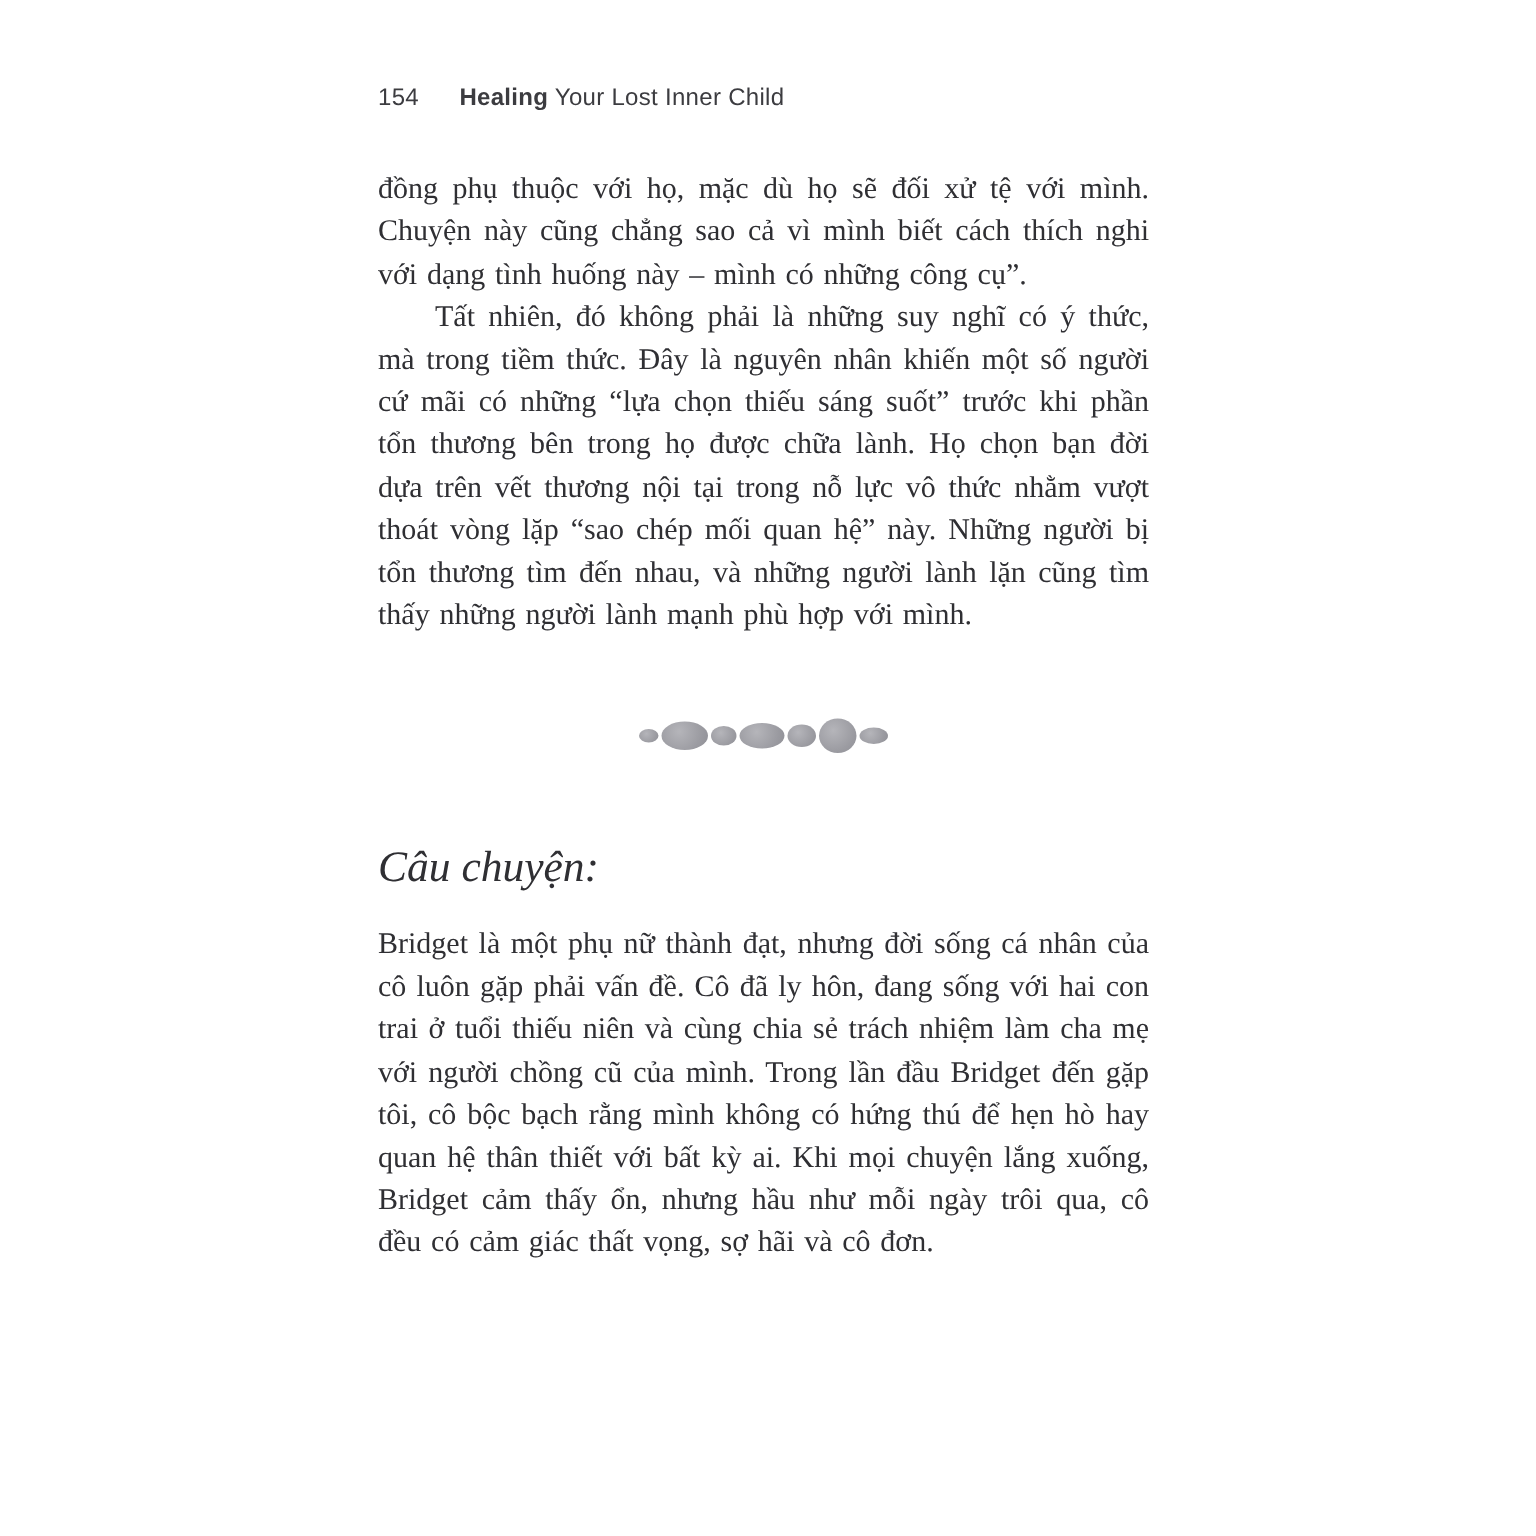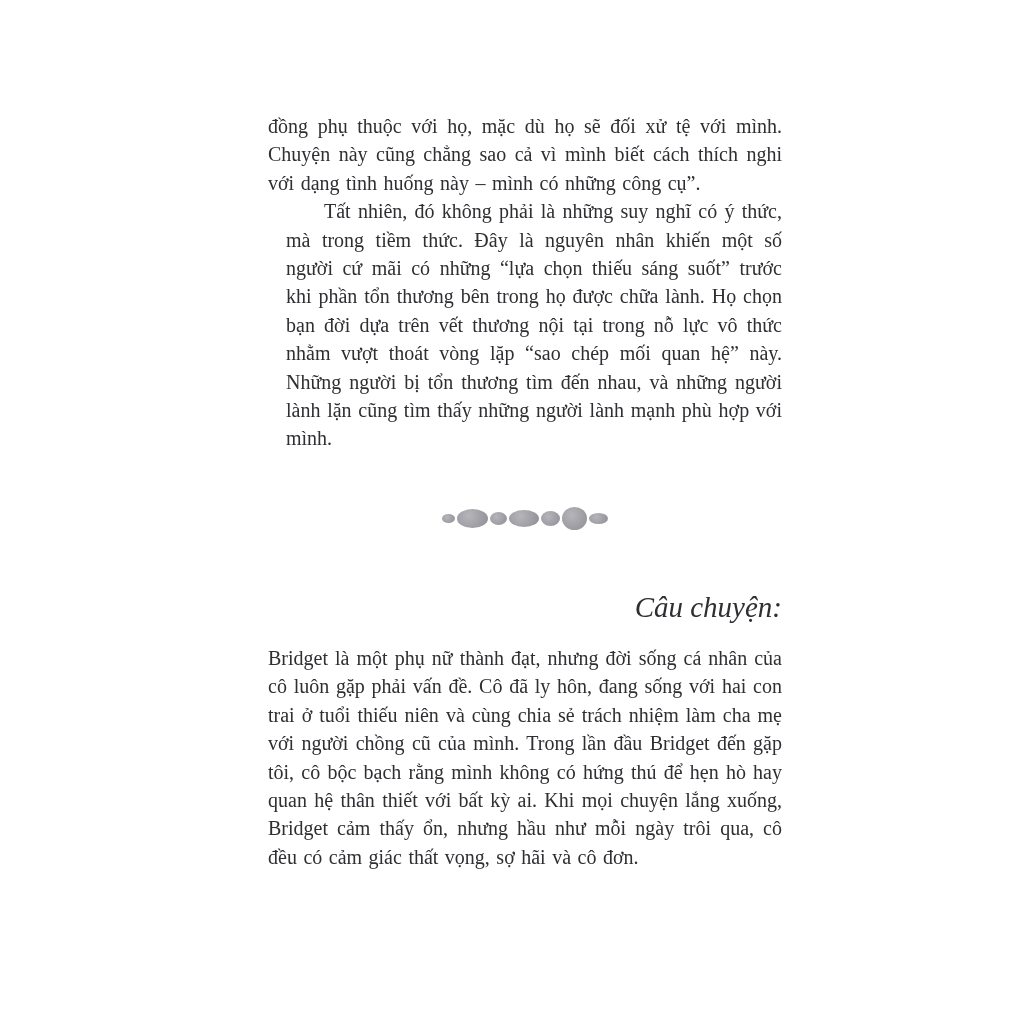--- a/index.html
+++ b/index.html
@@ -22,32 +22,32 @@
     top:57px;left:252px;
     display:flex;align-items:baseline;gap:27px;
     font-family:"Liberation Sans","DejaVu Sans",sans-serif;
     font-size:16px;
     color:var(--header-text);
     letter-spacing:.2px;
   }
   .running-head b{font-weight:700;}
   .text-block{
     position:absolute;
-    top:112px;left:268px;
+    top:112px;left:252px;
     width:514px;
   }
   .body-para{
     margin:0;
     font-size:20px;
     line-height:28.4px;
     text-align:justify;
     word-spacing:1.5px;
     color:var(--text);
   }
-  .body-para.indent{text-indent:38px;margin-left:18px;}
+  .body-para.indent{text-indent:38px;}
   .divider{
     margin:54px 0 60px 0;
     height:24px;
     display:flex;
     align-items:center;
     justify-content:center;
     gap:2px;
   }
   .bead{
     display:inline-block;
@@ -60,30 +60,34 @@
   .bead.b4{width:30px;height:17px;}
   .bead.b5{width:19px;height:15px;}
   .bead.b6{width:25px;height:23px;}
   .bead.b7{width:19px;height:11px;}
   .section-title{
     margin:0 0 20px 0;
     font-weight:400;
     font-style:italic;
     font-size:29px;
     line-height:33px;
-    text-align:right;
+    text-align:left;
     color:var(--text);
   }
   .section-title .line{display:block;}
 </style>
 </head>
 <body>
 
 <div class="page">
 
+  <header class="running-head">
+    <span>154</span>
+    <span><b>Healing</b><span> Your Lost Inner Child</span></span>
+  </header>
 
   <main class="text-block">
 
     <p class="body-para">đồng phụ thuộc với họ, mặc dù họ sẽ đối xử tệ với mình. Chuyện này cũng chẳng sao cả vì mình biết cách thích nghi với dạng tình huống này – mình có những công cụ”.</p>
 
     <p class="body-para indent">Tất nhiên, đó không phải là những suy nghĩ có ý thức, mà trong tiềm thức. Đây là nguyên nhân khiến một số người cứ mãi có những “lựa chọn thiếu sáng suốt” trước khi phần tổn thương bên trong họ được chữa lành. Họ chọn bạn đời dựa trên vết thương nội tại trong nỗ lực vô thức nhằm vượt thoát vòng lặp “sao chép mối quan hệ” này. Những người bị tổn thương tìm đến nhau, và những người lành lặn cũng tìm thấy những người lành mạnh phù hợp với mình.</p>
 
     <div class="divider">
       <span class="bead b1"></span>
       <span class="bead b2"></span>

